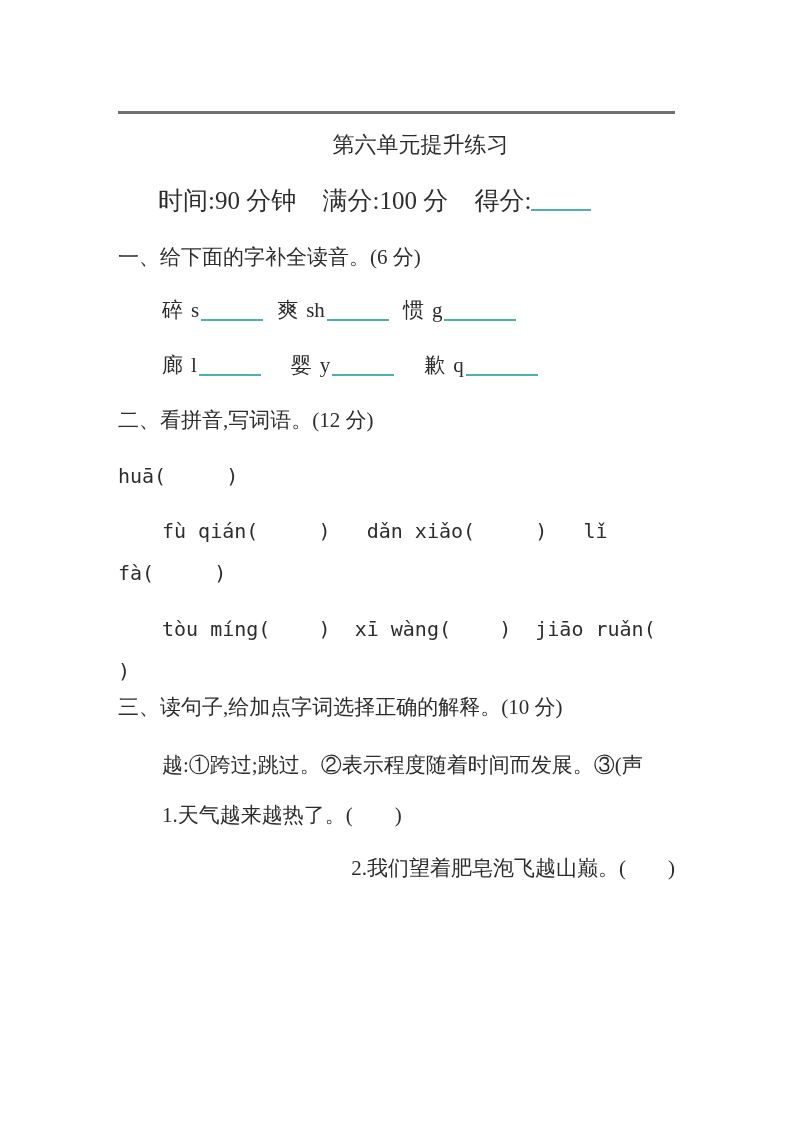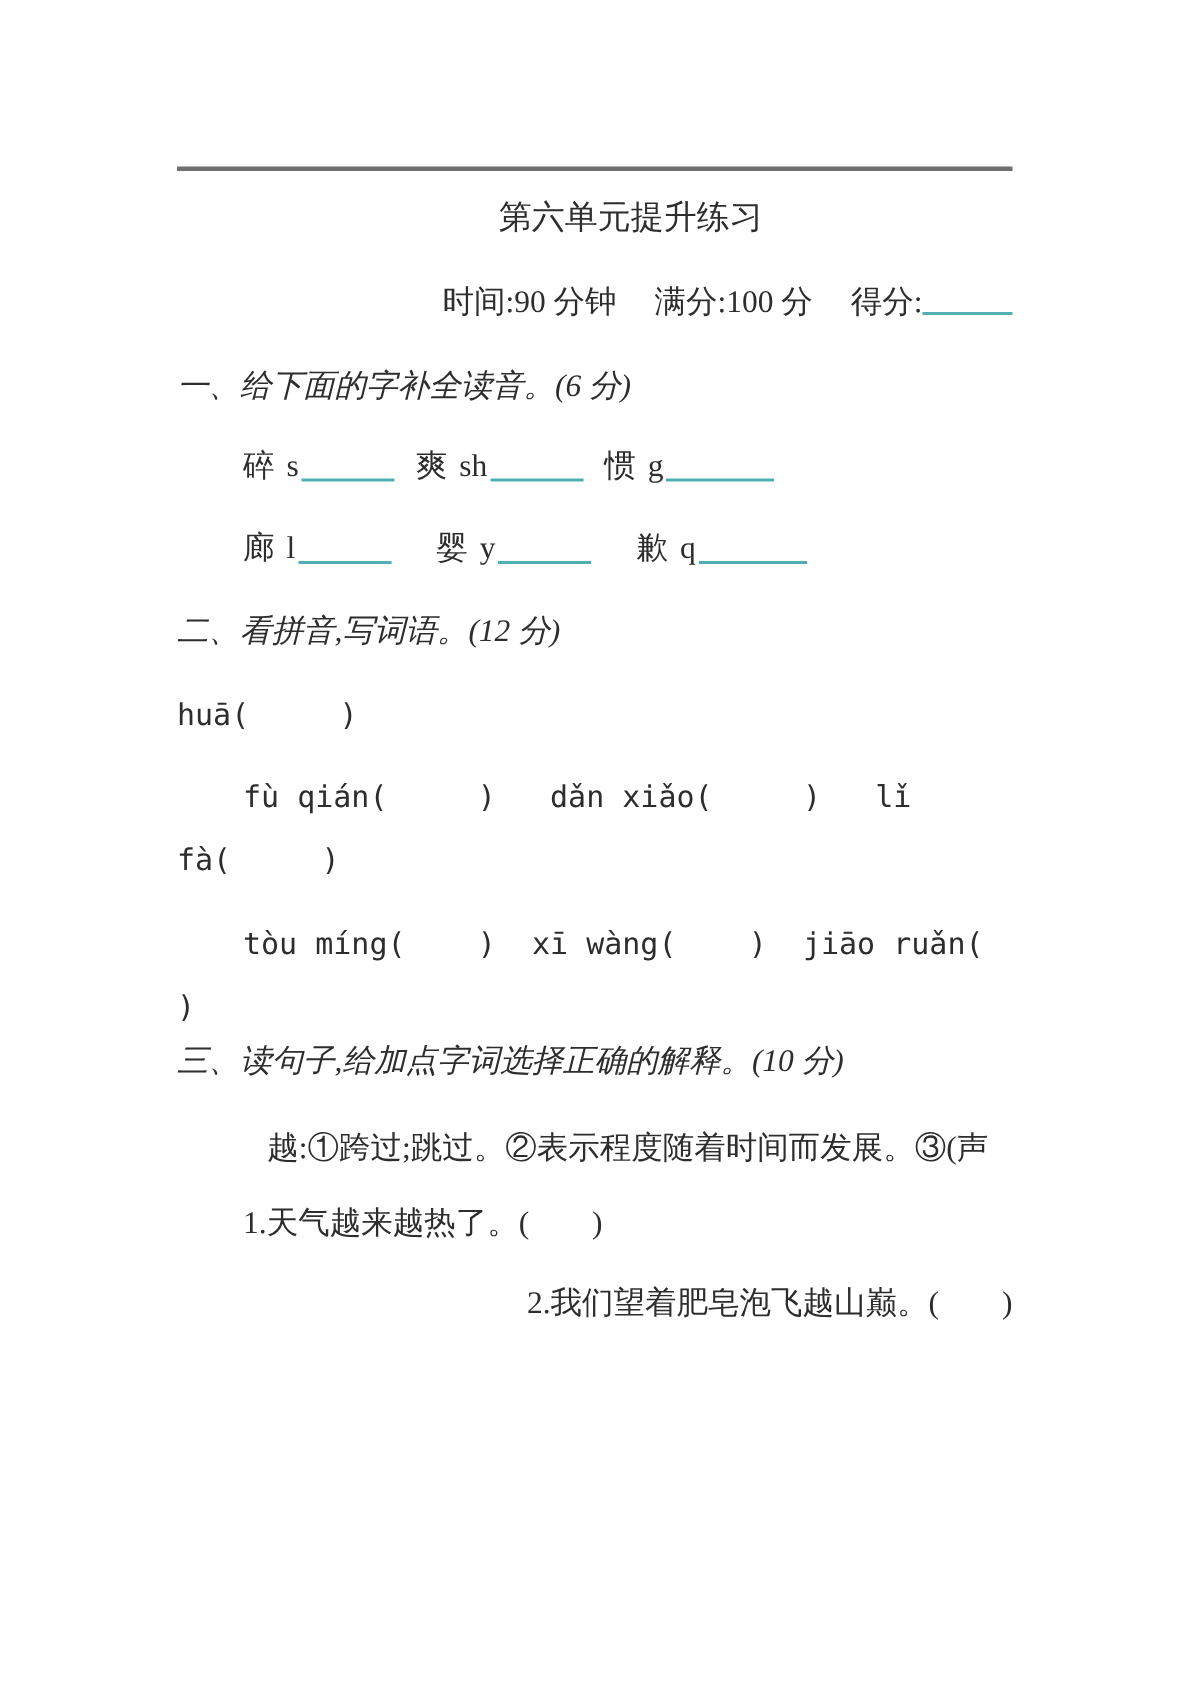--- a/index.html
+++ b/index.html
@@ -20,39 +20,38 @@
   }
   .doc-title {
     margin-top: 16px;
     font-size: 22px;
     line-height: 30px;
     text-align: center;
     padding-left: 48px;
   }
   .meta-line {
     margin-top: 26px;
-    font-size: 21px;
+    font-size: 25px;
     line-height: 30px;
-    text-align: right;
+    text-align: left;
     padding-left: 40px;
     white-space: nowrap;
   }
   .meta-line .meta-part { margin-left: 20px; }
   .meta-line .meta-part:first-child { margin-left: 0; }
   .score-blank {
     display: inline-block;
     width: 60px;
     height: 2px;
     border-bottom: 2px solid #4fb0b2;
     transform: translateY(2px);
   }
   .sec-heading {
     font-size: 21px;
     line-height: 30px;
-    font-style: italic;
   }
   .h1 { margin-top: 26px; }
   .h2 { margin-top: 25px; }
   .h3 { }
   .s1-row {
     display: flex;
     align-items: baseline;
     font-size: 21px;
     line-height: 30px;
     margin-left: 44px;
@@ -75,21 +74,21 @@
   .pgroup-a { margin-top: 20px; }
   .pgroup-b { margin-top: 13px; }
   .pgroup-c { margin-top: 14px; }
   .pinyin-line {
     font-family: "DejaVu Sans Mono", "Liberation Mono", monospace;
     line-height: 42px;
     white-space: pre;
   }
   .pinyin-line.indent { margin-left: 44px; }
   .expl { margin-top: 22px; font-size: 21px; }
-  .expl-line { line-height: 43px; text-align: center; }
+  .expl-line { line-height: 43px; }
   .expl-line.indent { margin-left: 44px; }
   .q-item {
     font-size: 21px;
     line-height: 30px;
     margin-left: 44px;
   }
   .q-item-1 { margin-top: 13px; }
   .q-item-2 { margin-top: 23px; text-align: right; }
 </style>
 </head>

